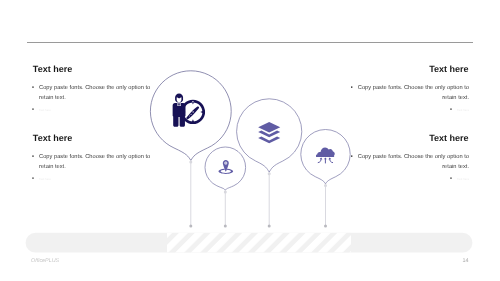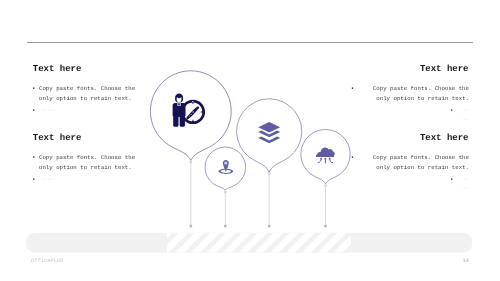--- a/index.html
+++ b/index.html
@@ -1,19 +1,19 @@
 <!DOCTYPE html>
 <html><head>
 <meta charset="utf-8">
 <style>
   html,body{margin:0;padding:0;background:#ffffff;}
   body{width:500px;height:281px;overflow:hidden;font-family:"Liberation Sans",sans-serif;
        -webkit-font-smoothing:antialiased;text-rendering:geometricPrecision;}
   *{-webkit-font-smoothing:antialiased;}
-  .slide{position:relative;width:500px;height:281px;background:#fff;font-family:Liberation Mono, monospace;}
+  .slide{position:relative;width:500px;height:281px;background:#fff;}
   .divider{position:absolute;left:27px;top:42px;width:446px;height:1px;background:#9a9a9a;}
   .heading{position:absolute;font-weight:bold;font-size:9px;color:#181818;letter-spacing:0px;line-height:9px;}
   .bullets{position:absolute;font-size:5.7px;color:#3b3b3b;line-height:9.5px;letter-spacing:0.02px;}
   .bullets .row{display:flex;}
   .bullets.rt .row{justify-content:flex-end;}
   .bullets.rt .txt{flex:0 1 auto;}
   .bullets.rt .dot{width:6.5px;flex:0 0 6.5px;text-align:left;}
   .bullets .dot{width:7px;flex:0 0 7px;}
   .bullets .txt{flex:1;}
   .faint{color:#ededed;font-size:2.85px;}

